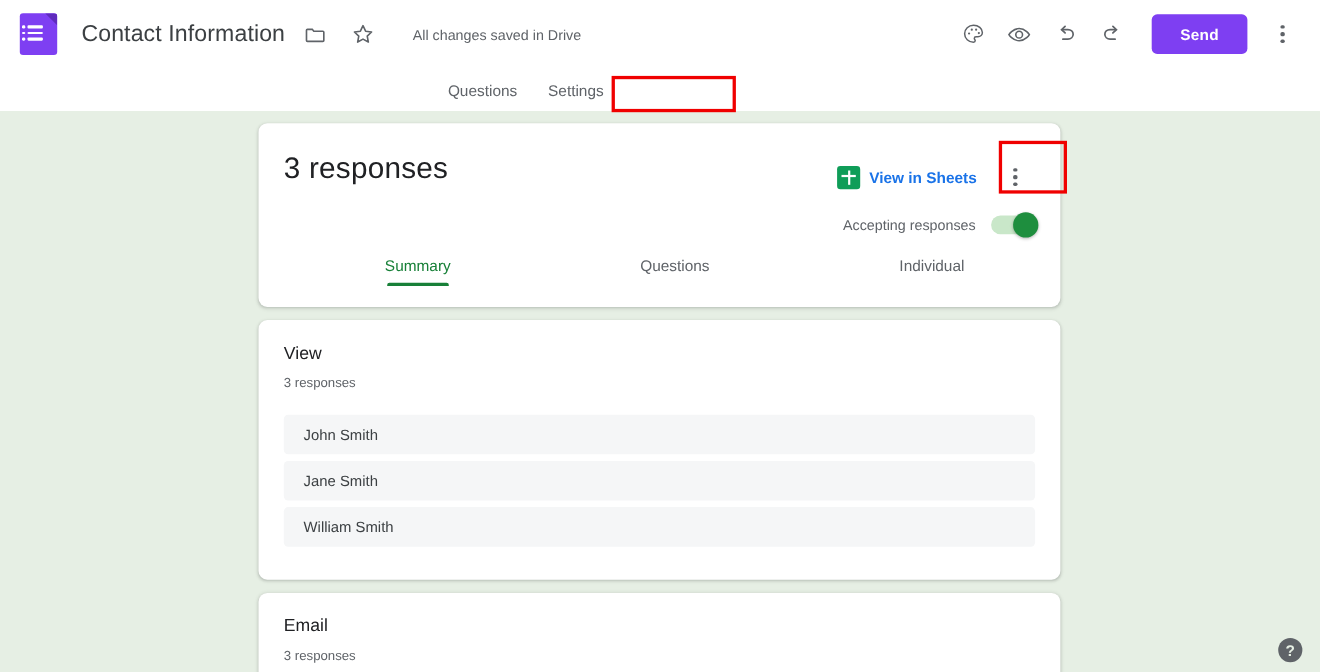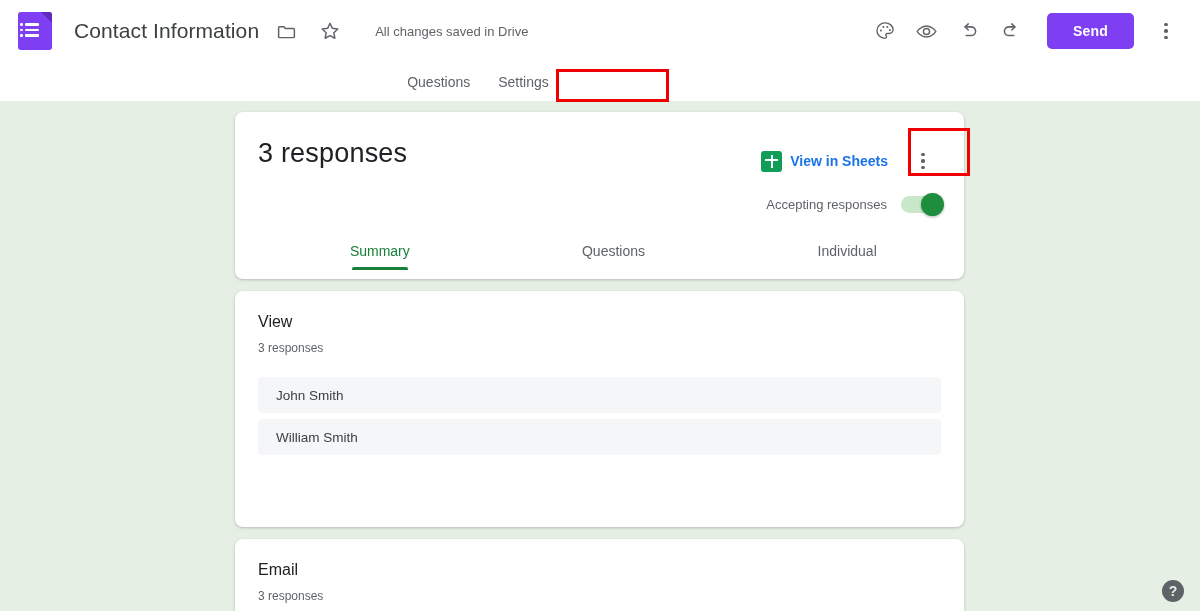--- a/index.html
+++ b/index.html
@@ -197,21 +197,21 @@
   }
   .toggle .knob {
     position: absolute; right: -3px; top: -3px;
     width: 23px; height: 23px; border-radius: 50%;
     background: #1e8e3e;
     box-shadow: 0 1px 3px rgba(0,0,0,.3);
   }
   .subtabs {
     position: absolute; left: 0; bottom: 0;
     width: 729px; height: 46px;
-    display: flex; align-items: center; padding-left: 28px;
+    display: flex; align-items: flex-start; padding-left: 28px;
   }
   .subtab {
     flex: 1; text-align: center;
     font-size: 14px; color: #5f6368;
     padding-bottom: 11px;
     cursor: pointer; position: relative;
   }
   .subtab.active { color: #188038; }
   .subtab.active::after {
     content: ""; position: absolute;
@@ -381,20 +381,21 @@
         <span>Individual</span>
       </div>
     </div>
   </div>
 
   <div class="card card-question card-name">
     <div class="q-title">View</div>
     <div class="q-sub">3 responses</div>
     <div class="answers">
       <div class="answer-row">John Smith</div>
+      <div class="answer-row">Jane Smith</div>
       <div class="answer-row">William Smith</div>
     </div>
   </div>
 
   <div class="card card-question card-email">
     <div class="q-title">Email</div>
     <div class="q-sub">3 responses</div>
   </div>
 
   <div class="help-btn">?</div>

